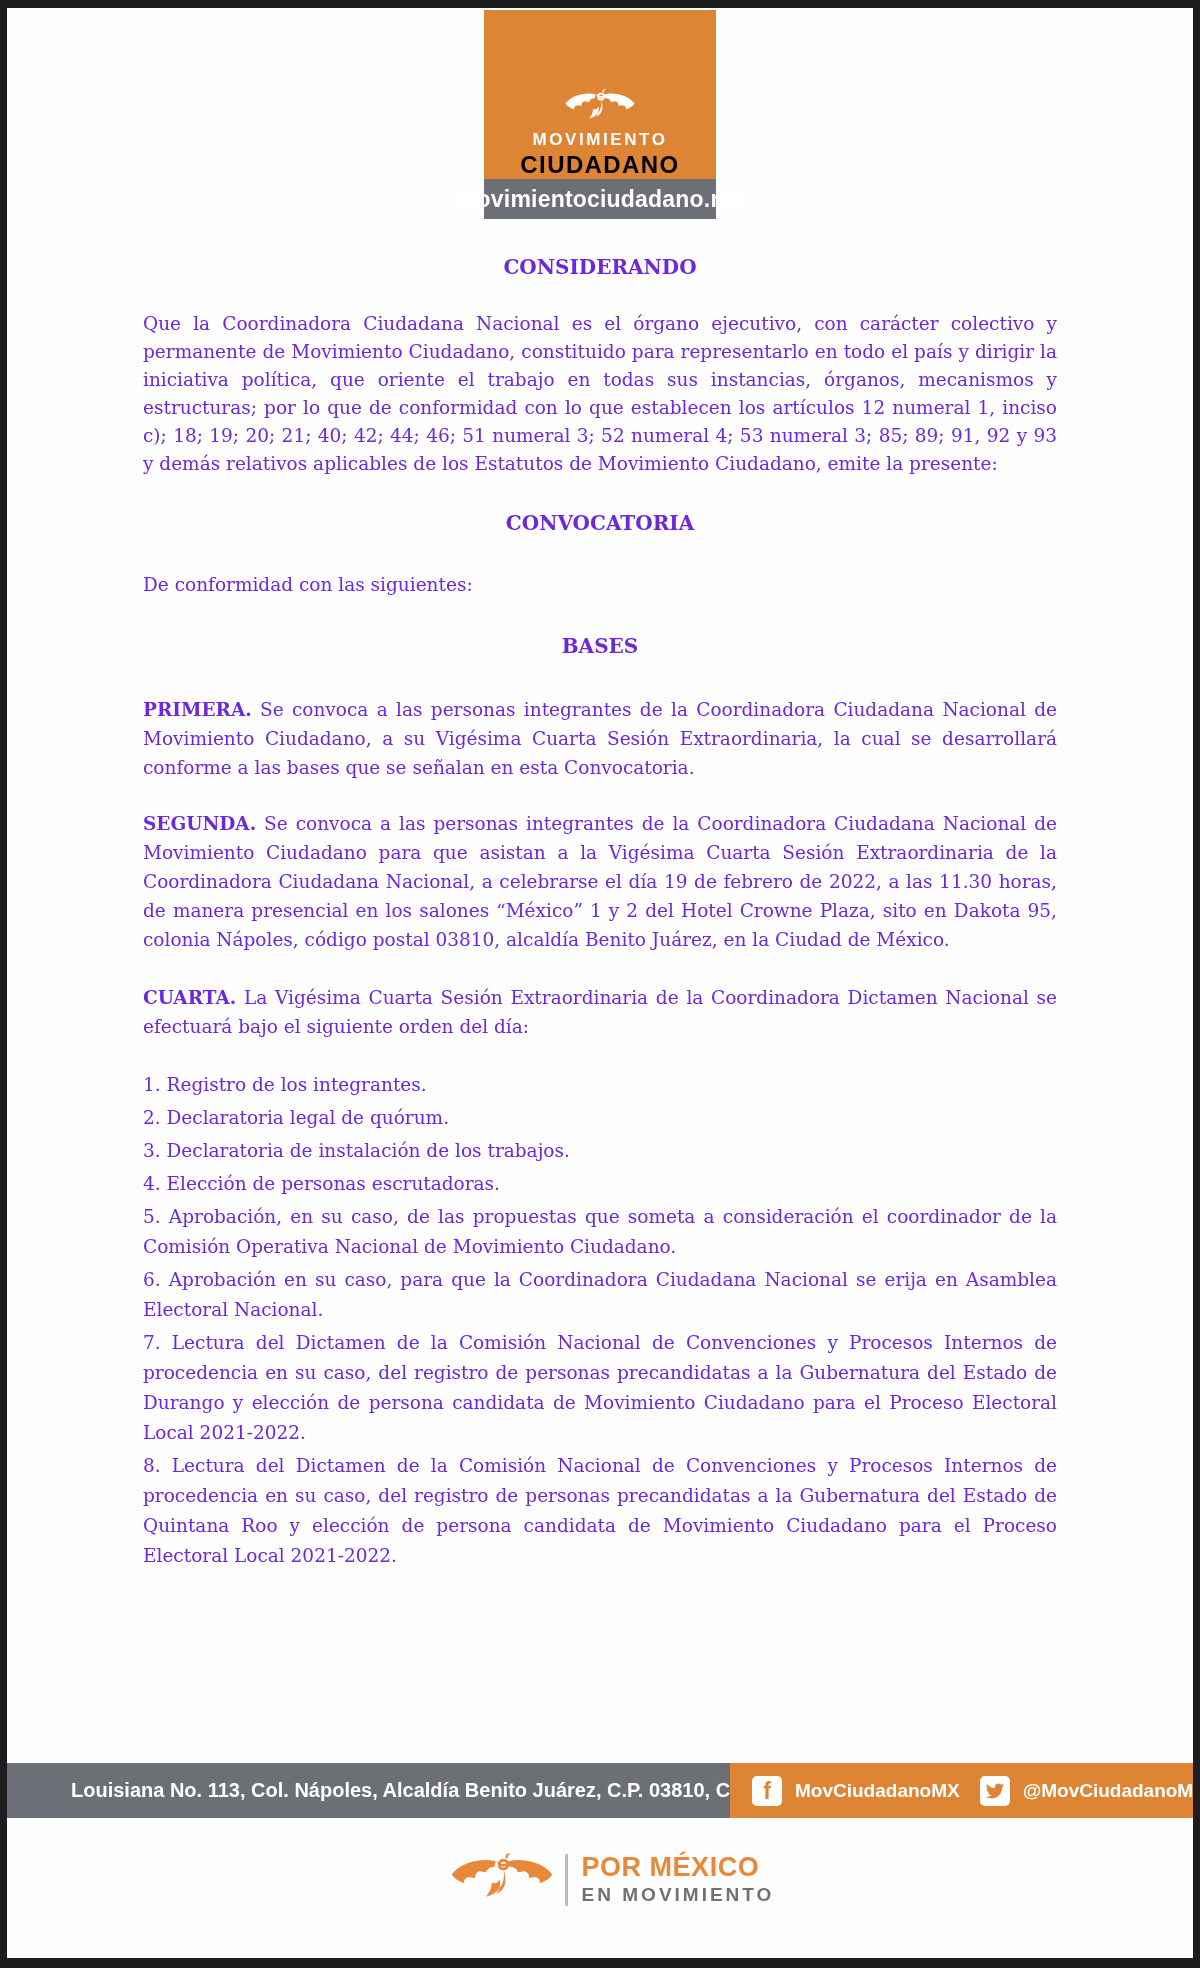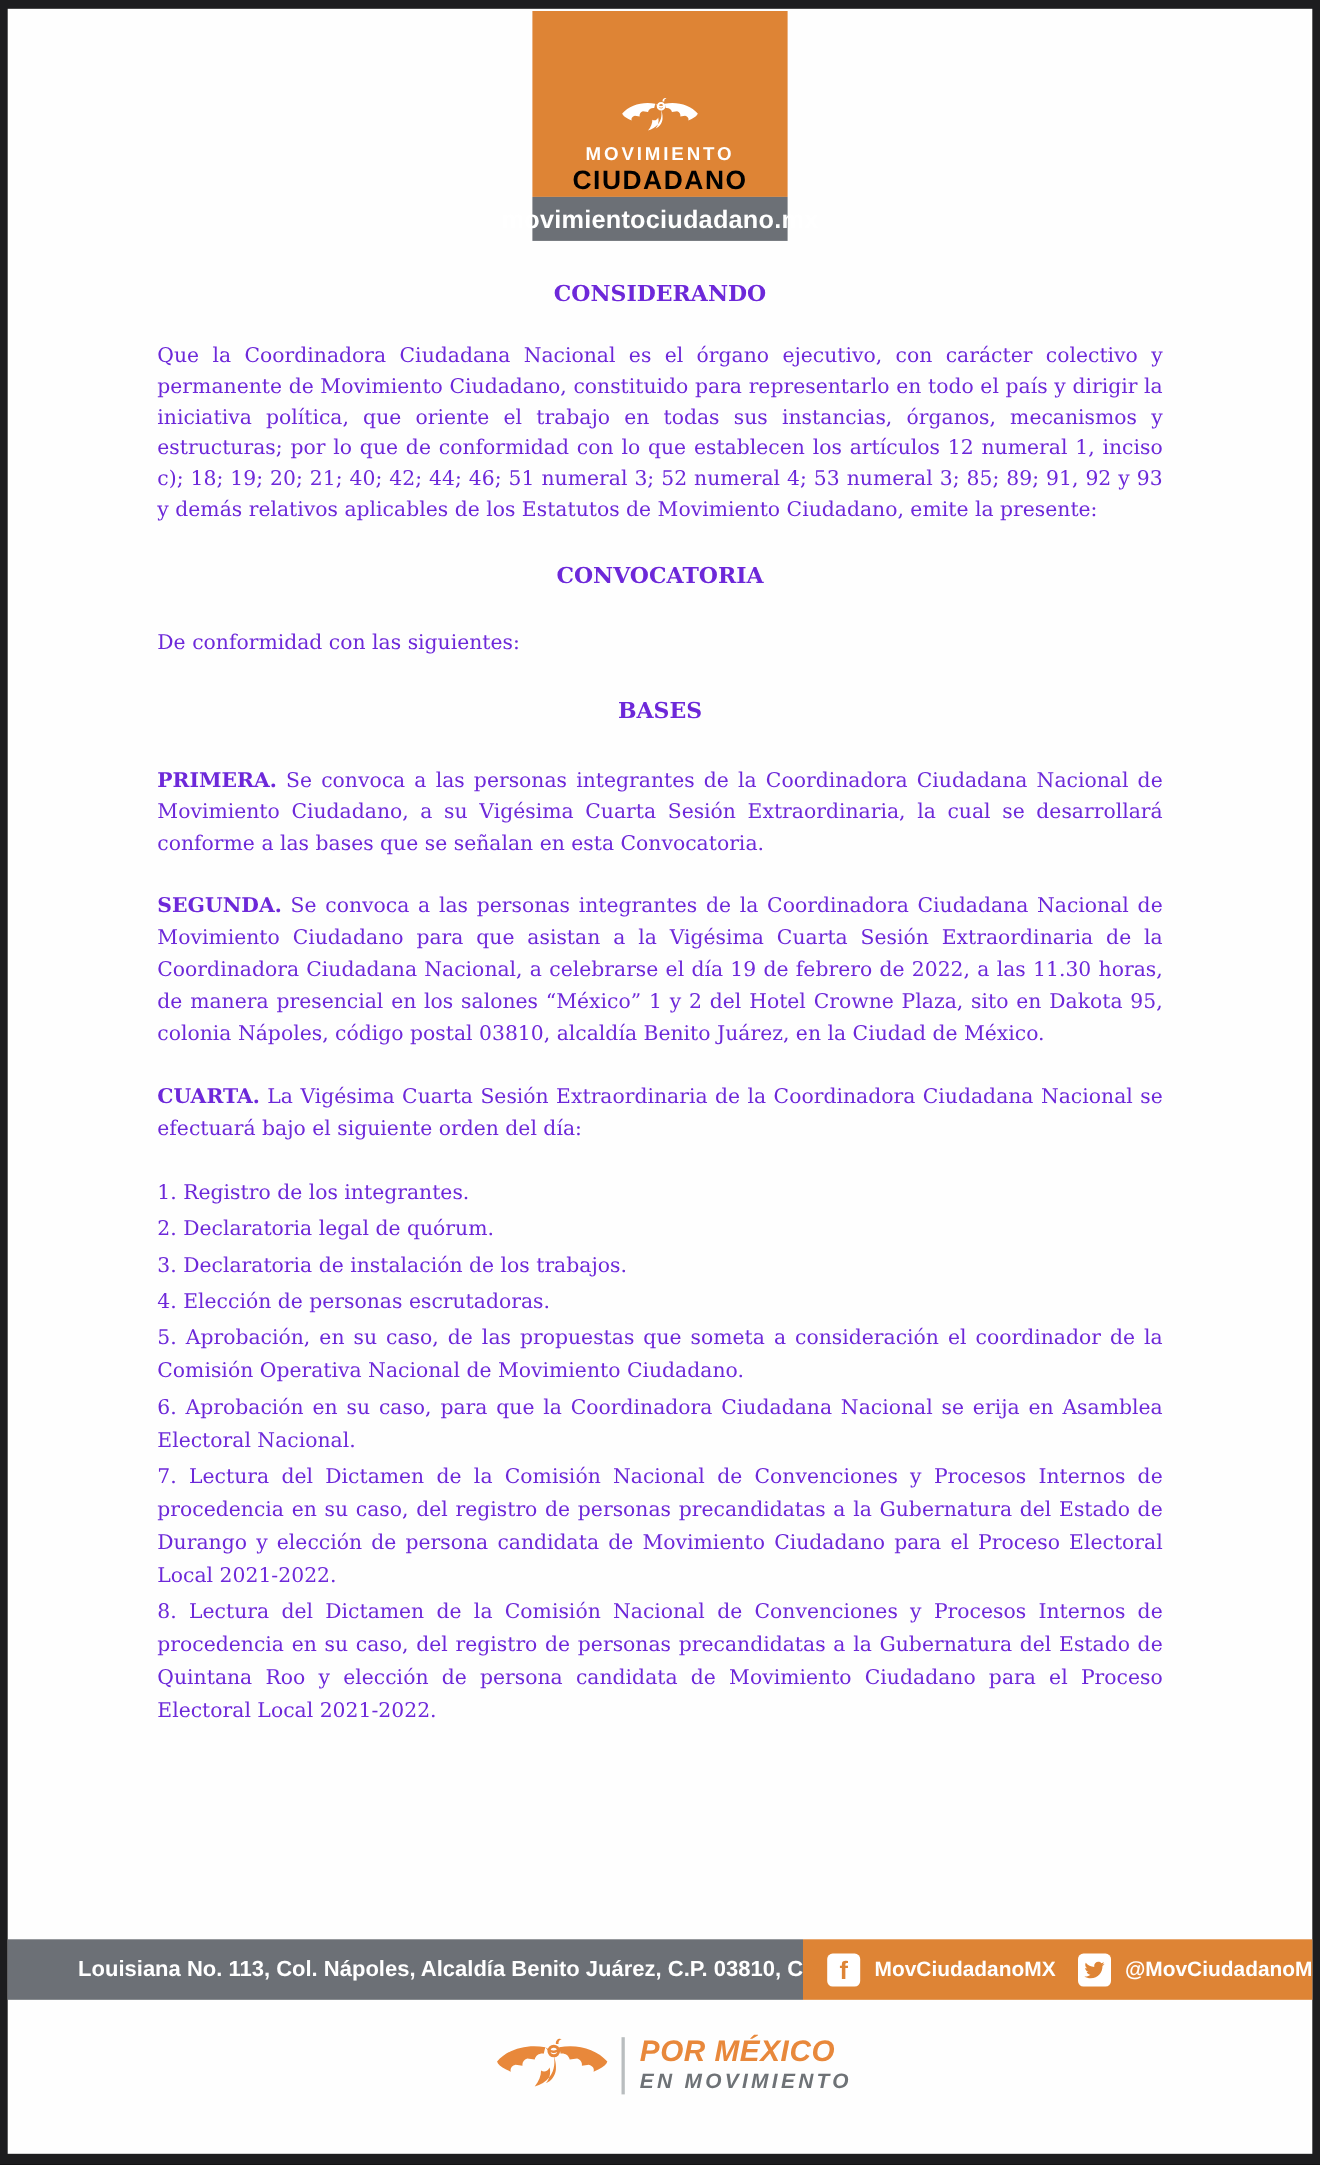--- a/index.html
+++ b/index.html
@@ -50,21 +50,21 @@
   .footer-right{flex:1;background:var(--orange);display:flex;align-items:center;
                 padding-left:22px;gap:13px;}
   .sicon{width:30px;height:30px;background:#fff;border-radius:5px;display:flex;
          align-items:center;justify-content:center;flex:0 0 auto;}
   .fglyph{color:var(--orange);font-weight:bold;font-size:23px;line-height:1;transform:translateY(1px);}
   .slabel{color:#fff;font-weight:bold;font-size:19px;white-space:nowrap;}
   .tw{margin-left:7px;}
 
   
   .bottom-logo{position:absolute;left:23px;right:0;bottom:52px;display:flex;
-               align-items:flex-start;justify-content:center;font-style:italic;}
+               align-items:flex-end;justify-content:center;}
   .eagle-bottom{width:106px;height:54px;color:var(--orange-light);}
   .vdiv{width:3px;height:52px;background:#B9BDBF;margin:0 14px 0 10px;}
   .t1{color:var(--orange-light);font-size:27px;font-weight:bold;letter-spacing:.5px;line-height:27px;white-space:nowrap;}
   .t2{color:var(--gray-text);font-size:19px;font-weight:bold;letter-spacing:3px;line-height:22px;margin-top:3px;white-space:nowrap;}
 
   .defs-svg{position:absolute;width:0;height:0;overflow:hidden;}
 </style>
 </head>
 <body>
 
@@ -109,21 +109,21 @@
 
       <h2 class="doc-h h-bases">BASES</h2>
 
       <p class="body j p-primera"><span class="lead">PRIMERA.</span>
         <span>Se convoca a las personas integrantes de la Coordinadora Ciudadana Nacional de Movimiento Ciudadano, a su Vigésima Cuarta Sesión Extraordinaria, la cual se desarrollará conforme a las bases que se señalan en esta Convocatoria.</span></p>
 
       <p class="body j p-segunda"><span class="lead">SEGUNDA.</span>
         <span>Se convoca a las personas integrantes de la Coordinadora Ciudadana Nacional de Movimiento Ciudadano para que asistan a la Vigésima Cuarta Sesión Extraordinaria de la Coordinadora Ciudadana Nacional, a celebrarse el día 19 de febrero de 2022, a las 11.30 horas, de manera presencial en los salones “México” 1 y 2 del Hotel Crowne Plaza, sito en Dakota 95, colonia Nápoles, código postal 03810, alcaldía Benito Juárez, en la Ciudad de México.</span></p>
 
       <p class="body j p-tercera"><span class="lead">CUARTA.</span>
-        <span>La Vigésima Cuarta Sesión Extraordinaria de la Coordinadora Ciudadana Nacional se efectuará bajo el siguiente orden del día:</span></p>
+        <span>La Vigésima Cuarta Sesión Extraordinaria de la Coordinadora Dictamen Nacional se efectuará bajo el siguiente orden del día:</span></p>
 
       <div class="order-list">
         <p class="body j item">1. Registro de los integrantes.</p>
         <p class="body j item">2. Declaratoria legal de quórum.</p>
         <p class="body j item">3. Declaratoria de instalación de los trabajos.</p>
         <p class="body j item">4. Elección de personas escrutadoras.</p>
         <p class="body j item">5. Aprobación, en su caso, de las propuestas que someta a consideración el coordinador de la Comisión Operativa Nacional de Movimiento Ciudadano.</p>
         <p class="body j item">6. Aprobación en su caso, para que la Coordinadora Ciudadana Nacional se erija en Asamblea Electoral Nacional.</p>
         <p class="body j item">7. Lectura del Dictamen de la Comisión Nacional de Convenciones y Procesos Internos de procedencia en su caso, del registro de personas precandidatas a la Gubernatura del Estado de Durango y elección de persona candidata de Movimiento Ciudadano para el Proceso Electoral Local 2021-2022.</p>
         <p class="body j item">8. Lectura del Dictamen de la Comisión Nacional de Convenciones y Procesos Internos de procedencia en su caso, del registro de personas precandidatas a la Gubernatura del Estado de Quintana Roo y elección de persona candidata de Movimiento Ciudadano para el Proceso Electoral Local 2021-2022.</p>

